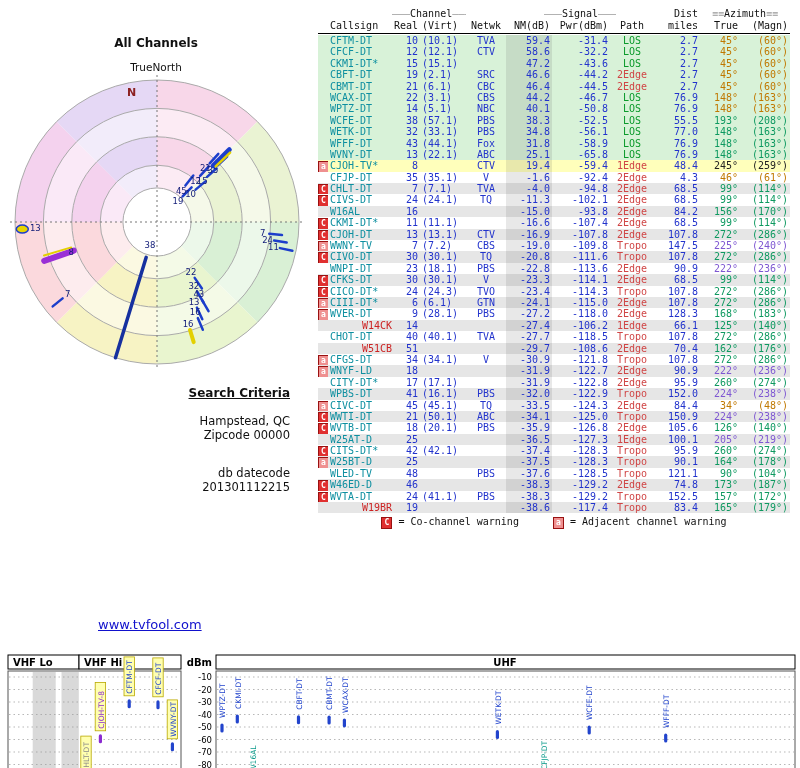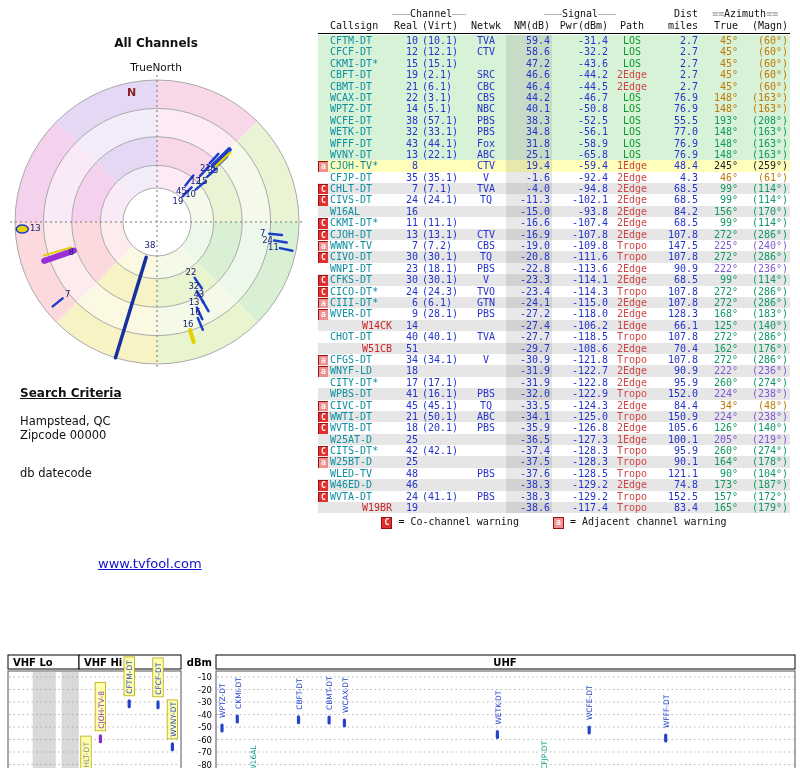--- a/index.html
+++ b/index.html
@@ -2,21 +2,21 @@
 <html><head>
 <meta charset="utf-8">
 <style>
   html,body{margin:0;padding:0;background:#fff;}
   .page{position:relative;width:800px;height:768px;background:#fff;overflow:hidden;
         font-family:"DejaVu Sans",sans-serif;color:#111;}
   .radar-title{position:absolute;left:30px;top:36px;width:252px;text-align:center;
                font-size:12px;font-weight:bold;}
   .truenorth{position:absolute;left:30px;top:61px;width:252px;text-align:center;font-size:10.5px;}
   .radar-wrap{position:absolute;left:6px;top:70px;width:302px;height:302px;}
-  .criteria{position:absolute;left:20px;top:386px;width:270px;text-align:left;font-size:11.5px;}
+  .criteria{position:absolute;left:20px;top:386px;width:270px;text-align:right;font-size:11.5px;}
   .criteria .head{font-weight:bold;text-decoration:underline;font-size:12px;margin-bottom:14px;}
   .criteria .line{line-height:14px;}
   .criteria .dc{margin-top:24px;line-height:14px;}
   .tbl{position:absolute;left:318px;top:8px;width:472px;
        font-family:"DejaVu Sans Mono",monospace;font-size:10px;}
   .tbl-head1,.tbl-head2,.trow{display:grid;
        grid-template-columns:10px 64px 28px 46px 40px 46px 58px 44px 46px 40px 50px;}
   .tbl-head1{height:12px;line-height:12px;}
   .tbl-head2{height:13px;line-height:12px;border-bottom:1px solid #000;margin-bottom:1px;}
   .trow{height:11.4px;line-height:11.5px;}
@@ -39,21 +39,21 @@
   .bg-w{background:#ffffff;}
   .bg-e{background:#e6e6e6;}
   .cell-nm{background-color:rgba(80,80,80,0.13);}
   .warn{display:inline-block;width:9px;height:10px;line-height:10px;font-size:8px;
         font-weight:bold;color:#fff;text-align:center;border:1px solid #991111;}
   .warn-c{background:#e03030;}
   .warn-a{background:#ef9090;}
   .legend{position:absolute;left:318px;top:516px;width:472px;text-align:center;
           font-family:"DejaVu Sans Mono",monospace;font-size:10px;}
   .legend .item{margin:0 14px;white-space:nowrap;}
-  .site-link{position:absolute;left:98px;top:556px;font-size:13px;color:#1111cc;
+  .site-link{position:absolute;left:98px;top:617px;font-size:13px;color:#1111cc;
              text-decoration:underline;cursor:pointer;}
   .chart-wrap{position:absolute;left:0;top:653px;width:800px;height:150px;}
 </style>
 </head>
 <body>
 
 <div class="page">
 
   <div class="radar-title">All Channels</div>
   <div class="truenorth">TrueNorth</div>
@@ -131,20 +131,21 @@
         <text x="29.3" y="161.4" font-size="8.5" fill="#16207a" text-anchor="middle" font-family="DejaVu Sans,sans-serif">13</text>
       </svg>
   </div>
 
   <div class="criteria">
     <div class="head">Search Criteria</div>
     <div class="line">Hampstead, QC</div>
     <div class="line">Zipcode 00000</div>
     <div class="dc">
       <div class="line">db datecode</div>
+      <div class="line">201301112215</div>
     </div>
   </div>
 
   <div class="tbl">
     <div class="tbl-head1" id="tbl-head1">
         <div class="tr-l" style="grid-column: 1 / span 2;"></div>
         <div class="tr-c" style="grid-column: 3 / span 2;"><span class="dash">———</span>Channel<span class="dash">———</span></div>
         <div class="tr-c" style="grid-column: 5;"></div>
         <div class="tr-c" style="grid-column: 6 / span 3;"><span class="dash">———</span>Signal<span class="dash">———</span></div>
         <div class="tr-r" style="grid-column: 9;">Dist</div>

